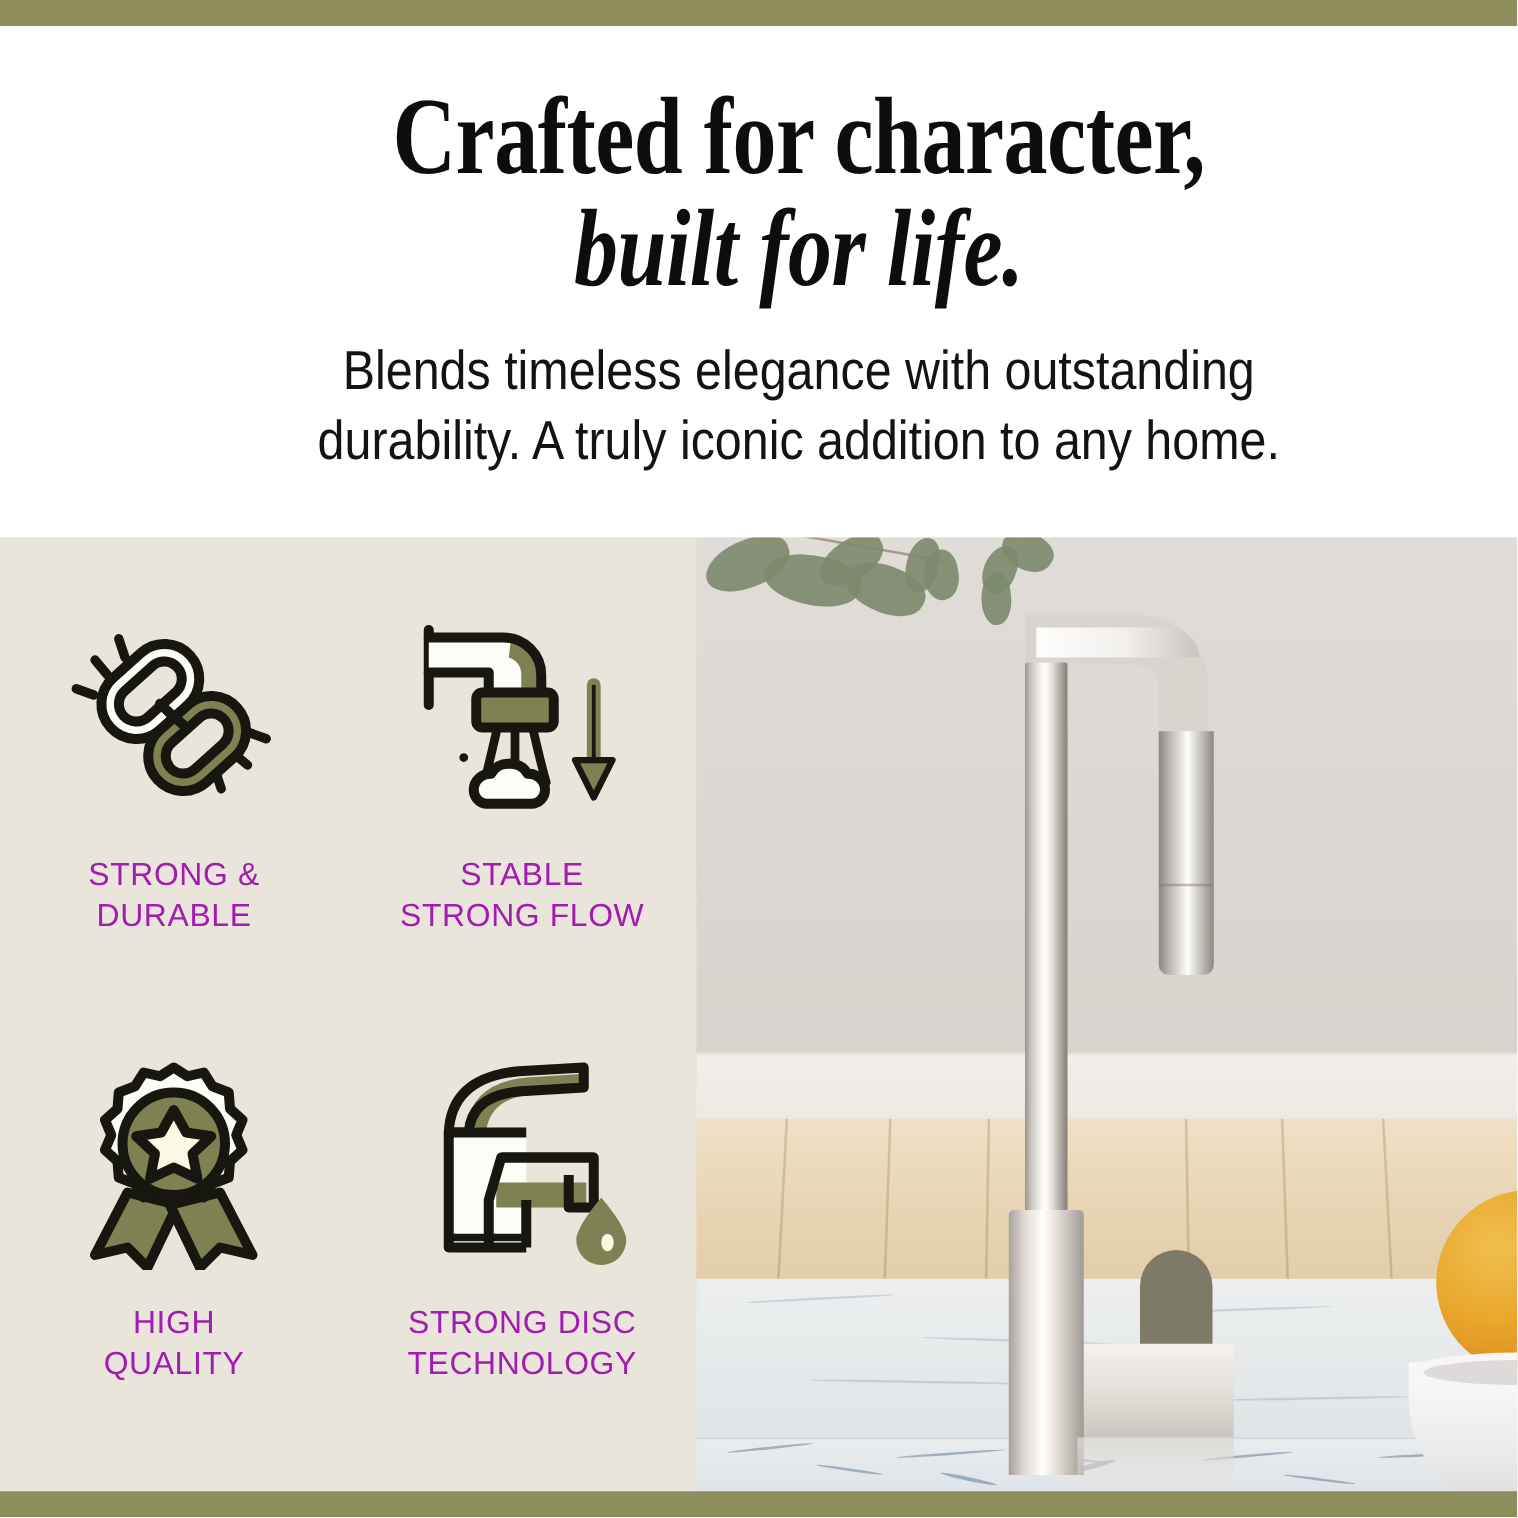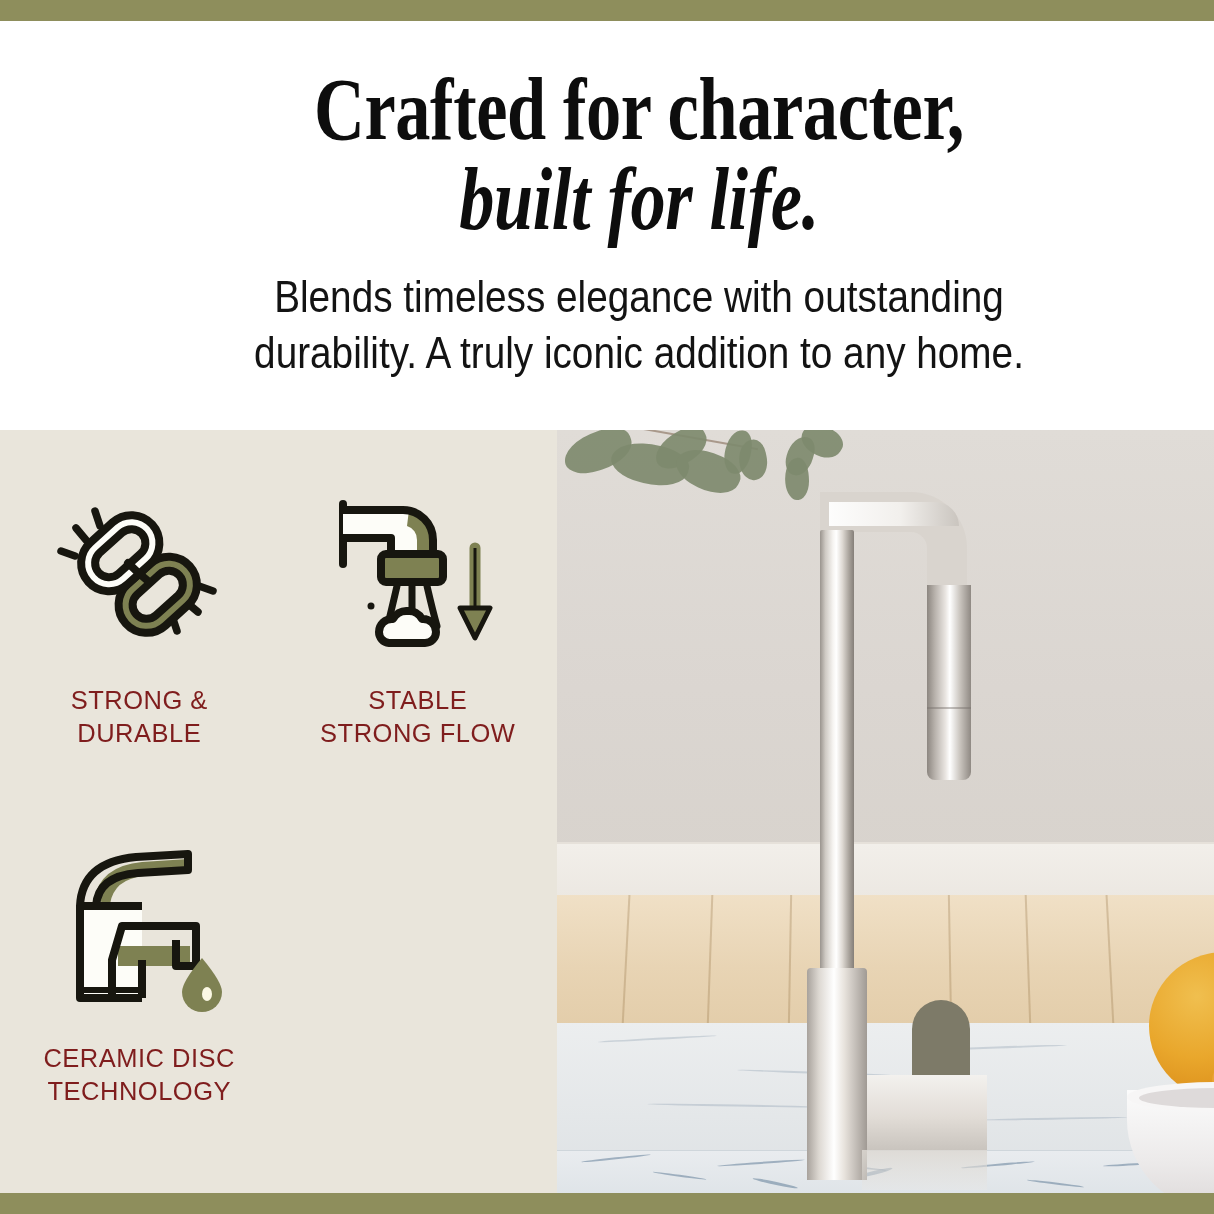--- a/index.html
+++ b/index.html
@@ -108,21 +108,21 @@
     align-items: center;
     justify-content: center;
   }
   .cell .glyph svg { display: block; }
   .cell .caption {
     margin-top: 24px;
     font-family: "Liberation Sans", sans-serif;
     font-size: 25.5px;
     line-height: 1.30;
     letter-spacing: 0.5px;
-    color: #7f1d1d;
+    color: #a21caf;
     text-align: center;
     white-space: pre-line;
   }
 
   
   .photo {
     position: absolute;
     left: 557px; top: 0;
     width: 657px; height: 763px;
     overflow: hidden;
@@ -366,20 +366,38 @@
 
               <path d="M146 58 L146 120" stroke="#7e8152" stroke-width="11" stroke-linecap="round"></path>
               <path d="M146 58 L146 120" stroke="#17160f" stroke-width="3"></path>
               <path d="M131 118 L146 148 L161 118 Z" fill="#7e8152" stroke="#17160f" stroke-width="5" stroke-linejoin="round"></path>
             </svg>
           </div>
           <div class="caption">STABLE
 STRONG FLOW</div>
         </div>
 
+        <div class="cell">
+          <div class="glyph">
+            <svg width="178" height="168" viewBox="0 0 178 168" fill="none">
+
+              <path d="M52 106 L26 156 L52 150 L68 166 L92 116 Z" fill="#7e8152" stroke="#17160f" stroke-width="8" stroke-linejoin="round"></path>
+              <path d="M126 106 L152 156 L126 150 L110 166 L86 116 Z" fill="#7e8152" stroke="#17160f" stroke-width="8" stroke-linejoin="round"></path>
+
+              <path d="M89 6
+                       l11 7 l13 -3 l7 11 l13 5 l1 13 l10 9 l-5 12 l5 12 l-10 9 l-1 13 l-13 5 l-7 11 l-13 -3 l-11 7 l-11 -7 l-13 3 l-7 -11 l-13 -5 l-1 -13 l-10 -9 l5 -12 l-5 -12 l10 -9 l1 -13 l13 -5 l7 -11 l13 3 Z" fill="#fdfdf8" stroke="#17160f" stroke-width="8" stroke-linejoin="round"></path>
+
+              <circle cx="89" cy="67" r="41" fill="#7e8152" stroke="#17160f" stroke-width="8"></circle>
+
+              <path d="M89 40 L99 58 L119 61 L104 75 L108 95 L89 86 L70 95 L74 75 L59 61 L79 58 Z" fill="#fbf8e4" stroke="#17160f" stroke-width="8" stroke-linejoin="round"></path>
+            </svg>
+          </div>
+          <div class="caption">HIGH
+QUALITY</div>
+        </div>
 
         <div class="cell">
           <div class="glyph">
             <svg width="178" height="168" viewBox="0 0 178 168" fill="none">
 
               <path d="M44 52 q6 -34 48 -38 l46 -3 l0 14 l-44 3 q-30 3 -34 28 Z" fill="#7e8152"></path>
 
               <path d="M30 58 q2 -44 56 -49 l52 -3 l0 16 l-50 3 q-40 3 -42 33 Z" stroke="#17160f" stroke-width="8" fill="none" stroke-linejoin="round"></path>
 
               <path d="M30 58 L30 150 L92 150 L92 58 Z" fill="#fdfdf8"></path>
@@ -390,21 +408,21 @@
 
               <path d="M62 150 L62 112 L72 78 L146 78 L146 118 L126 118 L126 92" stroke="#17160f" stroke-width="8" fill="none" stroke-linejoin="round"></path>
               <path d="M72 78 L146 78" stroke="#17160f" stroke-width="8"></path>
               <path d="M92 150 L92 112" stroke="#17160f" stroke-width="8"></path>
               <path d="M30 142 L92 142" stroke="#17160f" stroke-width="6"></path>
 
               <path d="M152 110 q20 24 20 34 a20 20 0 0 1 -40 0 q0 -10 20 -34 Z" fill="#7e8152"></path>
               <ellipse cx="157" cy="146" rx="5" ry="7" fill="#fbf8e4"></ellipse>
             </svg>
           </div>
-          <div class="caption">CERAMIC DISC
+          <div class="caption">STRONG DISC
 TECHNOLOGY</div>
         </div>
 
       </div>
     </div>
 
     <div class="photo">
       <div class="photo-wall"></div>
 
       <div>

